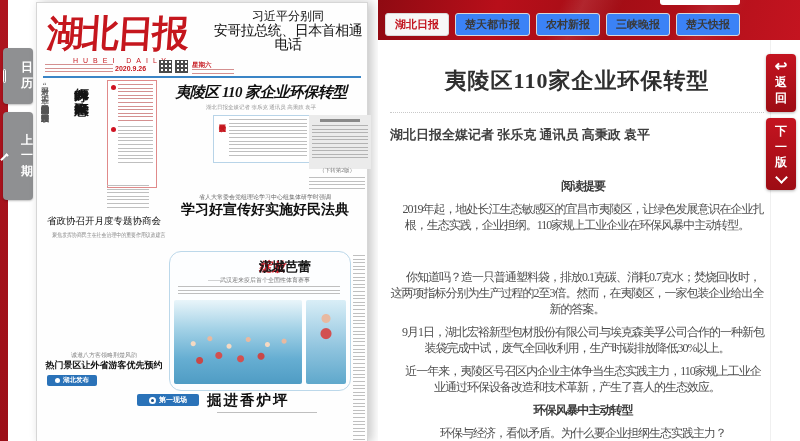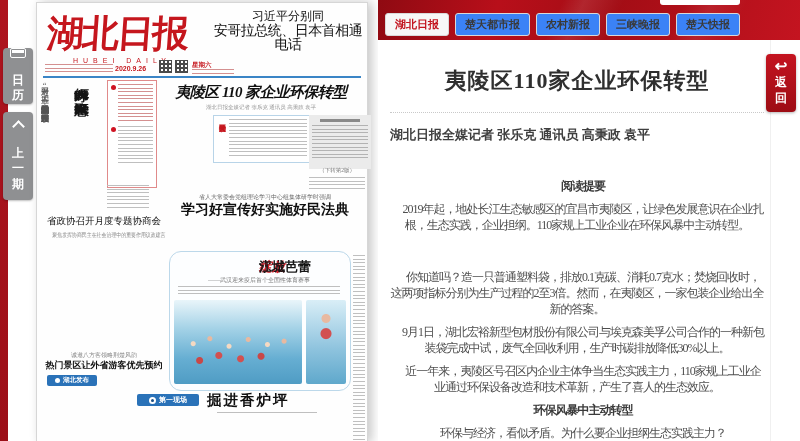--- a/index.html
+++ b/index.html
@@ -2,21 +2,21 @@
 <html><head>
 <meta charset="utf-8">
 <style>
   html,body{margin:0;padding:0;background:#fff;}
   #stage{position:relative;width:800px;height:441px;overflow:hidden;background:#fff;
          font-family:"Liberation Sans",sans-serif;-webkit-font-smoothing:antialiased;}
   
   .left-strip{position:absolute;left:0;top:0;width:8px;height:441px;
               background:linear-gradient(180deg,#ae141e,#9c0f18);}
   .rail-btn{position:absolute;left:3px;width:30px;background:#8f9092;border-radius:4px;
-            color:#fff;display:flex;flex-direction:column;align-items:center;justify-content:center;
+            color:#fff;display:flex;flex-direction:row;align-items:center;justify-content:center;
             gap:15px;box-shadow:0 1px 2px rgba(0,0,0,.25);cursor:pointer;}
   .vlabel{display:block;width:1em;line-height:1.3;word-break:break-all;text-align:center;
           font-size:12px;font-weight:bold;}
   .cal{width:14px;height:12px;border:1.5px solid #fff;border-radius:2px;position:relative;}
   .cal::before{content:"";position:absolute;left:1px;right:1px;top:1px;height:3px;background:#fff;}
   .chev{display:block;width:7px;height:7px;border-left:2px solid #fff;border-top:2px solid #fff;}
   .chev.up{transform:rotate(45deg);margin-top:2px;}
   .chev.down{transform:rotate(225deg);margin-bottom:2px;}
   
   .np{position:absolute;left:36px;top:2px;width:330px;height:439px;background:#fefefe;
@@ -275,15 +275,19 @@
         <p>近一年来，夷陵区号召区内企业主体争当生态实践主力，110家规上工业企业通过环保设备改造和技术革新，产生了喜人的生态效应。</p>
         <p class="blead">环保风暴中主动转型</p>
         <p>环保与经济，看似矛盾。为什么要企业担纲生态实践主力？</p>
       </div>
     </div>
 
     <div class="red-btn" style="top:54px;height:58px;">
       <span class="ret-ico">↩</span>
       <span class="vlabel">返回</span>
     </div>
+    <div class="red-btn" style="top:118px;height:72px;">
+      <span class="vlabel">下一版</span>
+      <span class="chev down"></span>
+    </div>
   </div>
 
 </div>
 
 </body></html>

